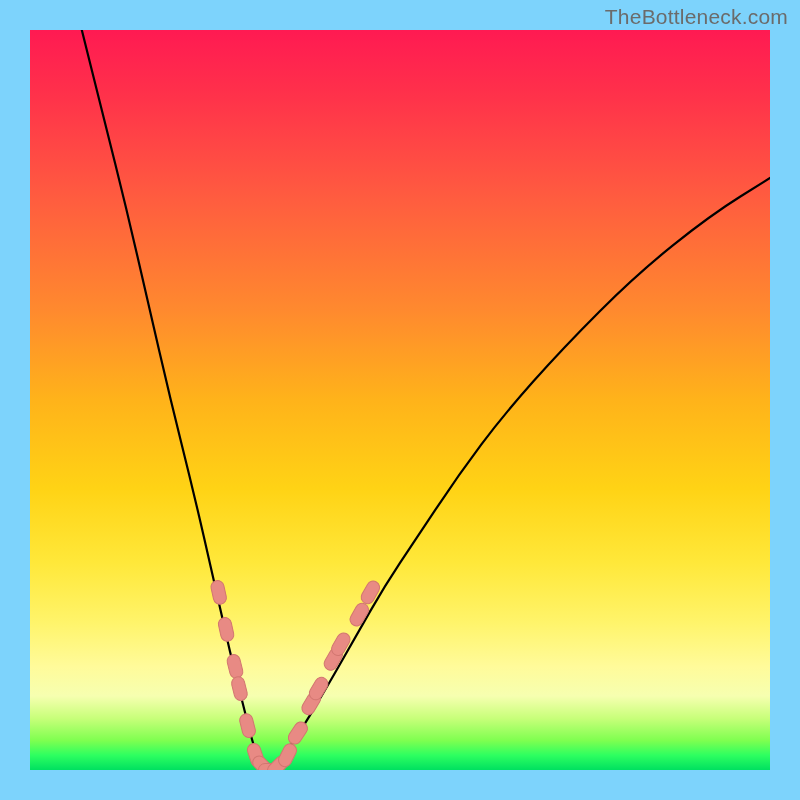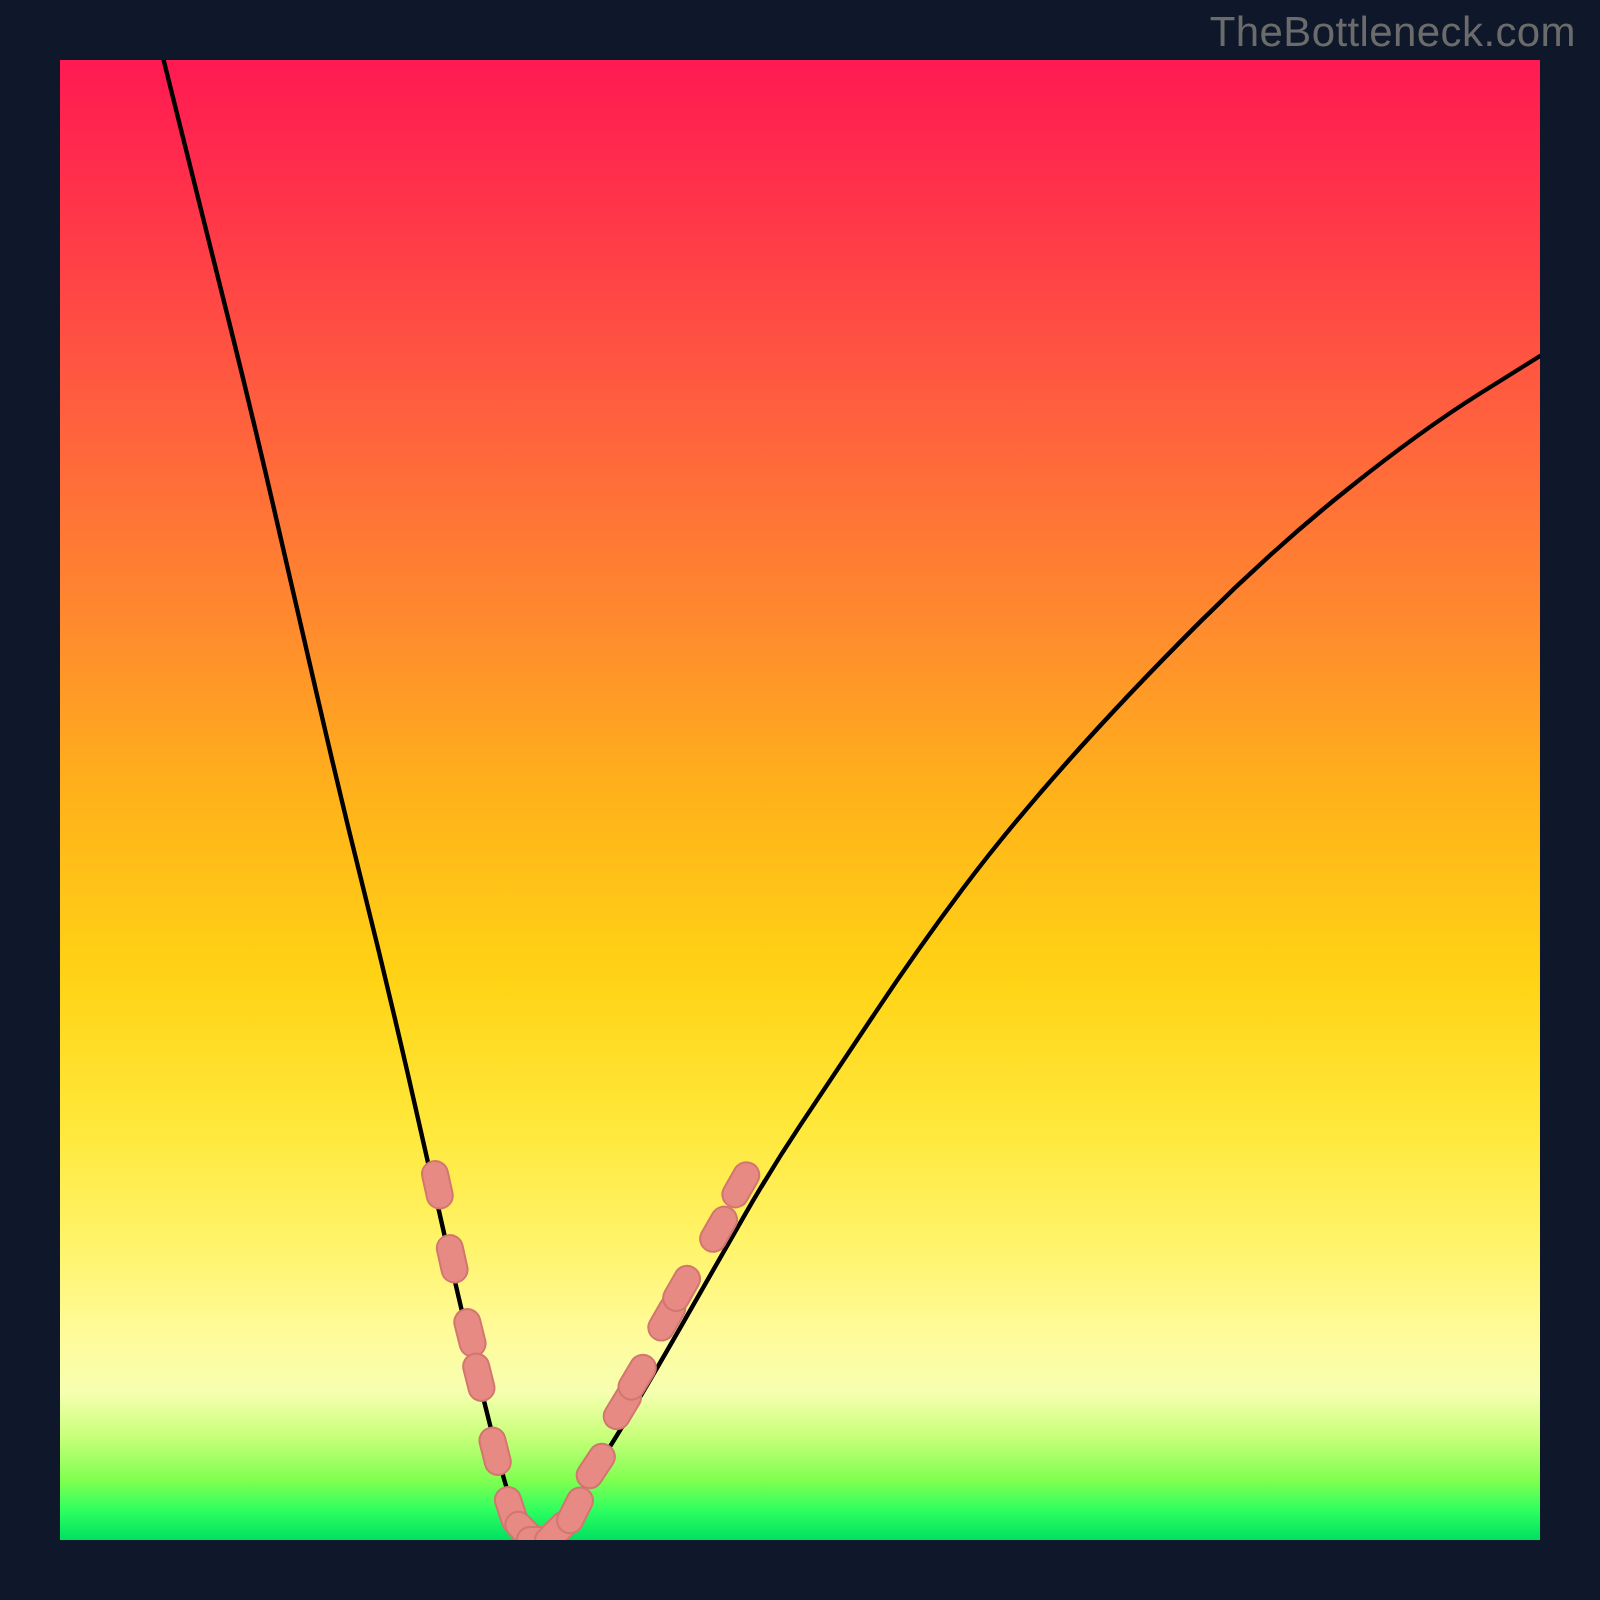--- a/index.html
+++ b/index.html
@@ -10,21 +10,21 @@
     background: #000;
     overflow: hidden;
     font-family: Arial, Helvetica, sans-serif;
   }
   .frame {
     position: absolute;
     left: 0;
     top: 0;
     width: 800px;
     height: 800px;
-    background: #0f172a;
+    background: #7dd3fc;
   }
   .plot {
     position: absolute;
     left: 30px;
     top: 30px;
     width: 740px;
     height: 740px;
     overflow: hidden;
     
     background: linear-gradient(

